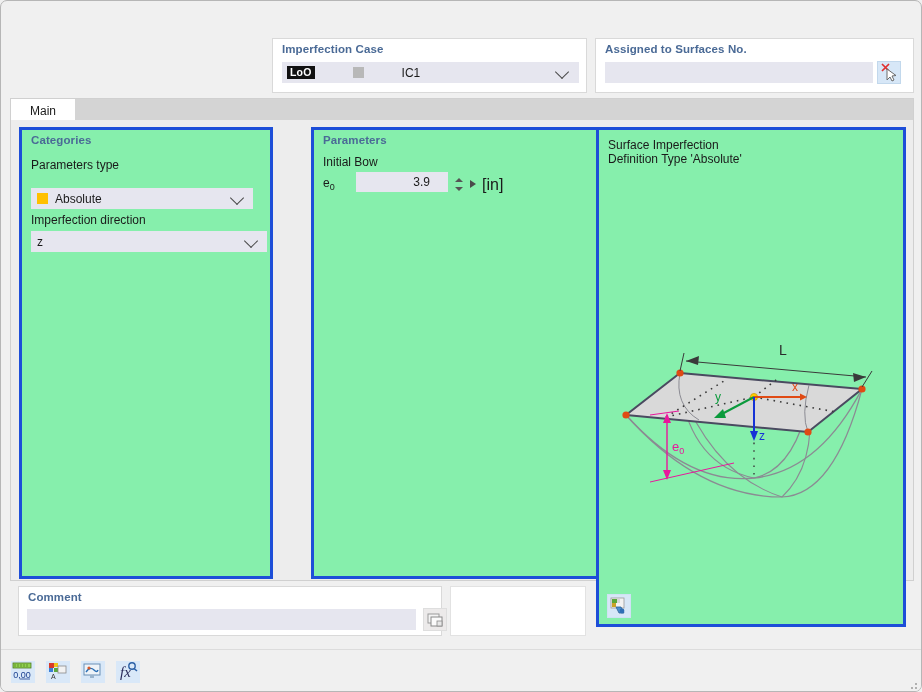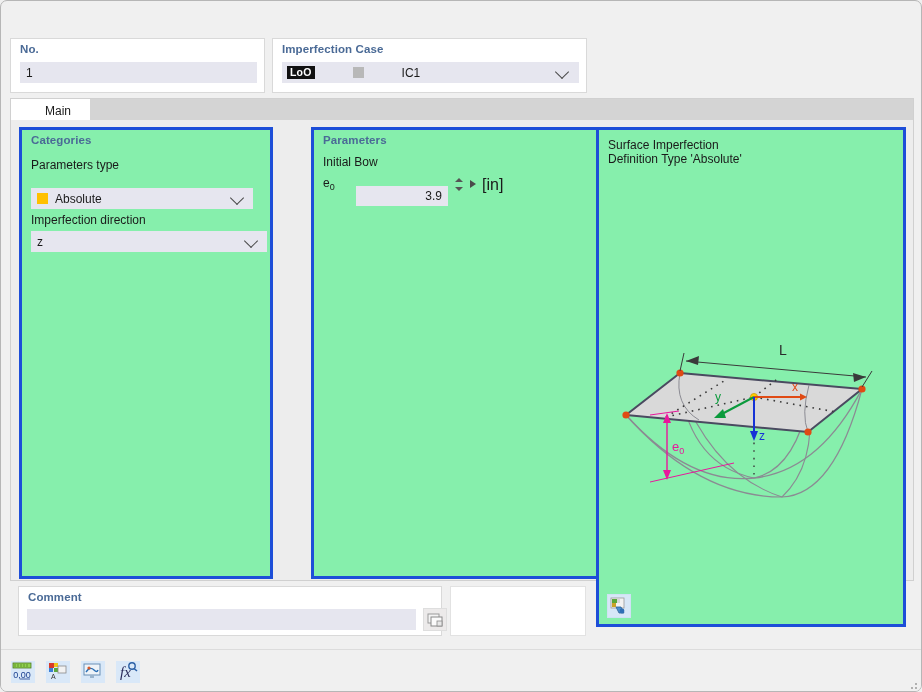--- a/index.html
+++ b/index.html
@@ -126,21 +126,21 @@
     background: #d4d4d4;
     border: 1px solid #d0d0d0;
     border-bottom: none;
     box-sizing: border-box;
   }
   #tab-main {
     position: absolute; left: 0px; top: 0px;
     width: 64px; height: 23px;
     background: #ffffff;
     display: flex; align-items: center; justify-content: center;
-    font-size: 12px; color: #1a1a1a; padding-left: 15px;
+    font-size: 12px; color: #1a1a1a;
   }
 
   
   #content {
     position: absolute; left: 9px; top: 119px;
     width: 904px; height: 461px;
     background: #ededed;
     border: 1px solid #d0d0d0;
     border-top: none;
     box-sizing: border-box;
@@ -166,25 +166,25 @@
     display: flex; align-items: center;
     box-sizing: border-box;
   }
   .sw-yellow {
     display:inline-block; width: 11px; height: 11px;
     background: #ffc000; margin-left: 6px; margin-right: 7px;
   }
 
   
   #spin {
-    position: absolute; left: 42px; top: 56px;
+    position: absolute; left: 42px; top: 42px;
     width: 92px; height: 20px;
     background: #e6e6ef;
     display: flex; align-items: center; justify-content: flex-end;
-    padding-right: 6px;
+    padding-right: 18px;
     box-sizing: border-box;
     font-size: 12px;
   }
   .spin-arrows {
     position: absolute; left: 141px; top: 46px;
     width: 9px; height: 18px;
   }
   .tri {
     width: 0; height: 0; position: absolute;
   }
@@ -261,35 +261,41 @@
     position:absolute; right:4px; bottom:3px; width:12px; height:12px;
   }
   .gripdot { position:absolute; width:2px; height:2px; background:#b0b0b0; }
 </style>
 </head>
 <body>
 
 <div id="window">
 
 
-  <div class="topbox" id="box-no">
-    <div class="grp-label">No.</div>
-    <div class="field" id="field-no">1</div>
-  </div>
 
   <div class="topbox" id="box-case">
     <div class="grp-label">Imperfection Case</div>
     <div class="field" id="field-case">
       <span class="lo-badge">LoO</span>
       <span class="sw-gray"></span>
       <span>IC1</span>
       <span class="chev" id="chev-case"></span>
     </div>
   </div>
 
+  <div class="topbox" id="box-assigned">
+    <div class="grp-label">Assigned to Surfaces No.</div>
+    <div class="field" id="field-assign"></div>
+    <div id="pickbtn">
+      <svg width="22" height="21" viewBox="0 0 22 21">
+        <path d="M4 2 L11 9 M11 2 L4 9" stroke="#e03030" stroke-width="1.7" fill="none"></path>
+        <path d="M9 7 L9 18 L12 15 L14 19 L16 18 L14 14 L18 13.5 Z" fill="#ffffff" stroke="#6a6a6a" stroke-width="1"></path>
+      </svg>
+    </div>
+  </div>
 
   <div id="tabstrip">
     <div id="tab-main">Main</div>
   </div>
 
   <div id="content">
 
     <div class="panel" id="panel-categories">
       <div class="grp-label">Categories</div>
 

